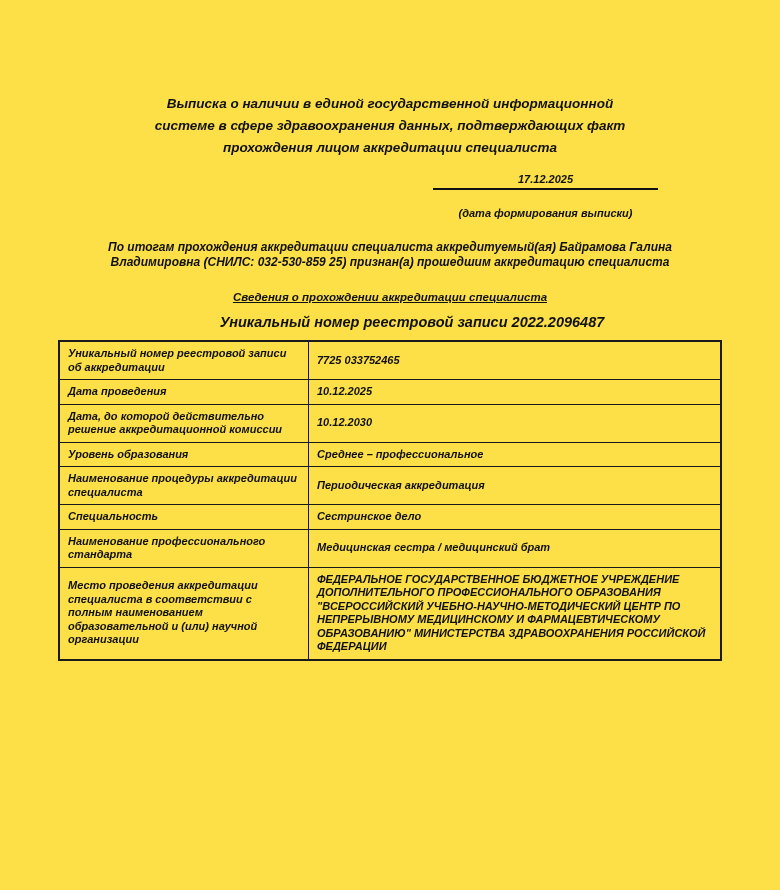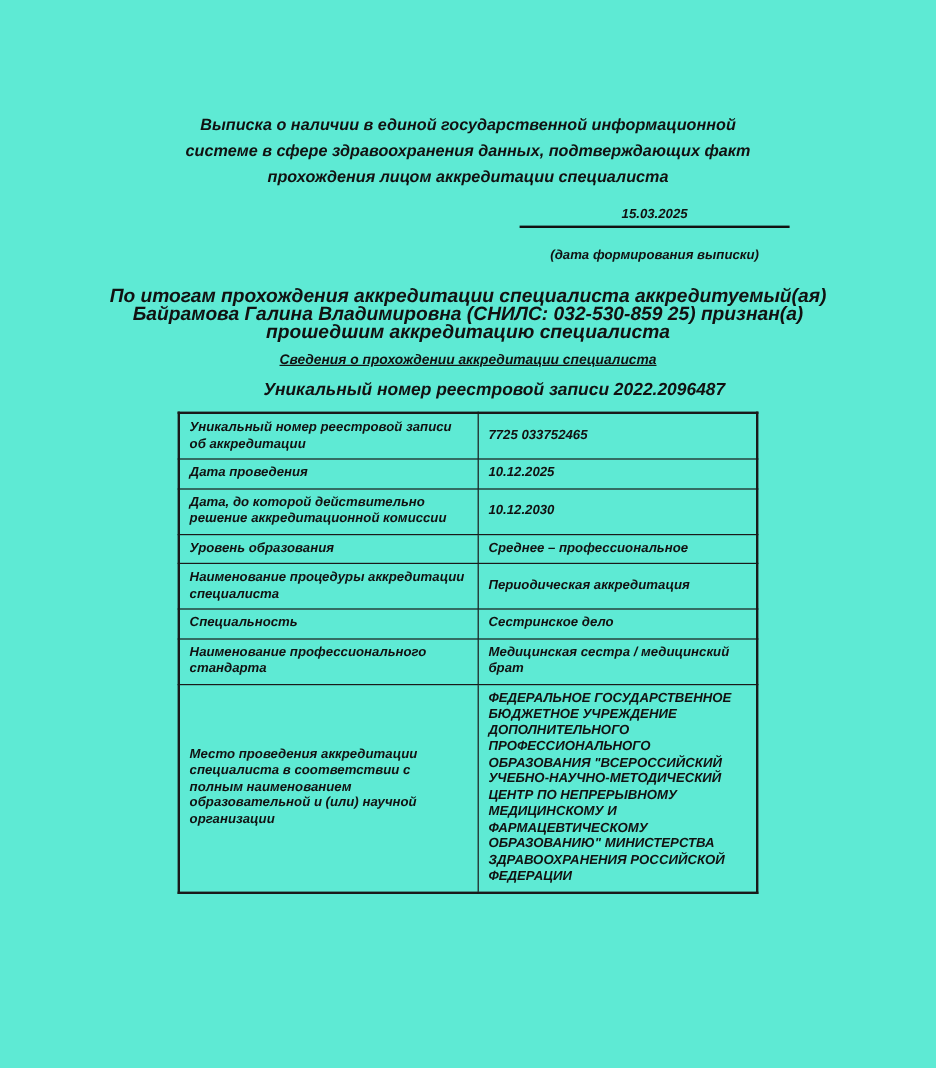--- a/index.html
+++ b/index.html
@@ -12,21 +12,21 @@
     height: 890px;
     font-family: "Liberation Sans", sans-serif;
     color: #111111;
     overflow: hidden;
   }
   .page {
     width: 780px;
     height: 890px;
     box-sizing: border-box;
     padding-top: 93px;
-    background: #5eead4;
+    background: #fde047;
   }
   
   .doc-title {
     text-align: center;
     font-size: 13.5px;
     font-weight: bold;
     font-style: italic;
     line-height: 22px;
     margin: 0 auto;
     width: 560px;
@@ -49,48 +49,48 @@
   .date-caption {
     font-size: 11px;
     line-height: 15px;
     padding-top: 16px;
   }
   
   .result-paragraph {
     margin: 19px auto 0 auto;
     width: 628px;
     text-align: center;
-    font-size: 16px;
+    font-size: 12px;
     font-weight: bold;
     font-style: italic;
     line-height: 15px;
   }
   
   .section-title {
-    margin-top: 8px;
+    margin-top: 20px;
     text-align: center;
     font-size: 11.5px;
     font-weight: bold;
     font-style: italic;
     text-decoration: underline;
     line-height: 14px;
   }
   
   .registry-number {
     margin-top: 9px;
     text-align: center;
     font-size: 14.5px;
     font-weight: bold;
     font-style: italic;
     line-height: 18px;
     padding-left: 44px;
   }
   
   table.acc-table {
-    width: 484px;
+    width: 664px;
     margin: 9px auto 0 auto;
     border-collapse: collapse;
     border: 2px solid #1a1a1a;
     table-layout: fixed;
   }
   table.acc-table td {
     border: 1.5px solid #1a1a1a;
     vertical-align: middle;
     font-size: 11px;
     font-weight: bold;
@@ -111,21 +111,21 @@
 
 <div class="page">
 
   <div class="doc-title">
     <div>Выписка о наличии в единой государственной информационной</div>
     <div>системе в сфере здравоохранения данных, подтверждающих факт</div>
     <div>прохождения лицом аккредитации специалиста</div>
   </div>
 
   <div class="date-block">
-    <div class="date-value">15.03.2025</div>
+    <div class="date-value">17.12.2025</div>
     <div class="date-caption">(дата формирования выписки)</div>
   </div>
 
   <div class="result-paragraph">По итогам прохождения аккредитации специалиста аккредитуемый(ая) Байрамова Галина Владимировна (СНИЛС: 032-530-859 25) признан(а) прошедшим аккредитацию специалиста</div>
 
   <div class="section-title">Сведения о прохождении аккредитации специалиста</div>
 
   <div class="registry-number">Уникальный номер реестровой записи 2022.2096487</div>
 
   <table class="acc-table">

